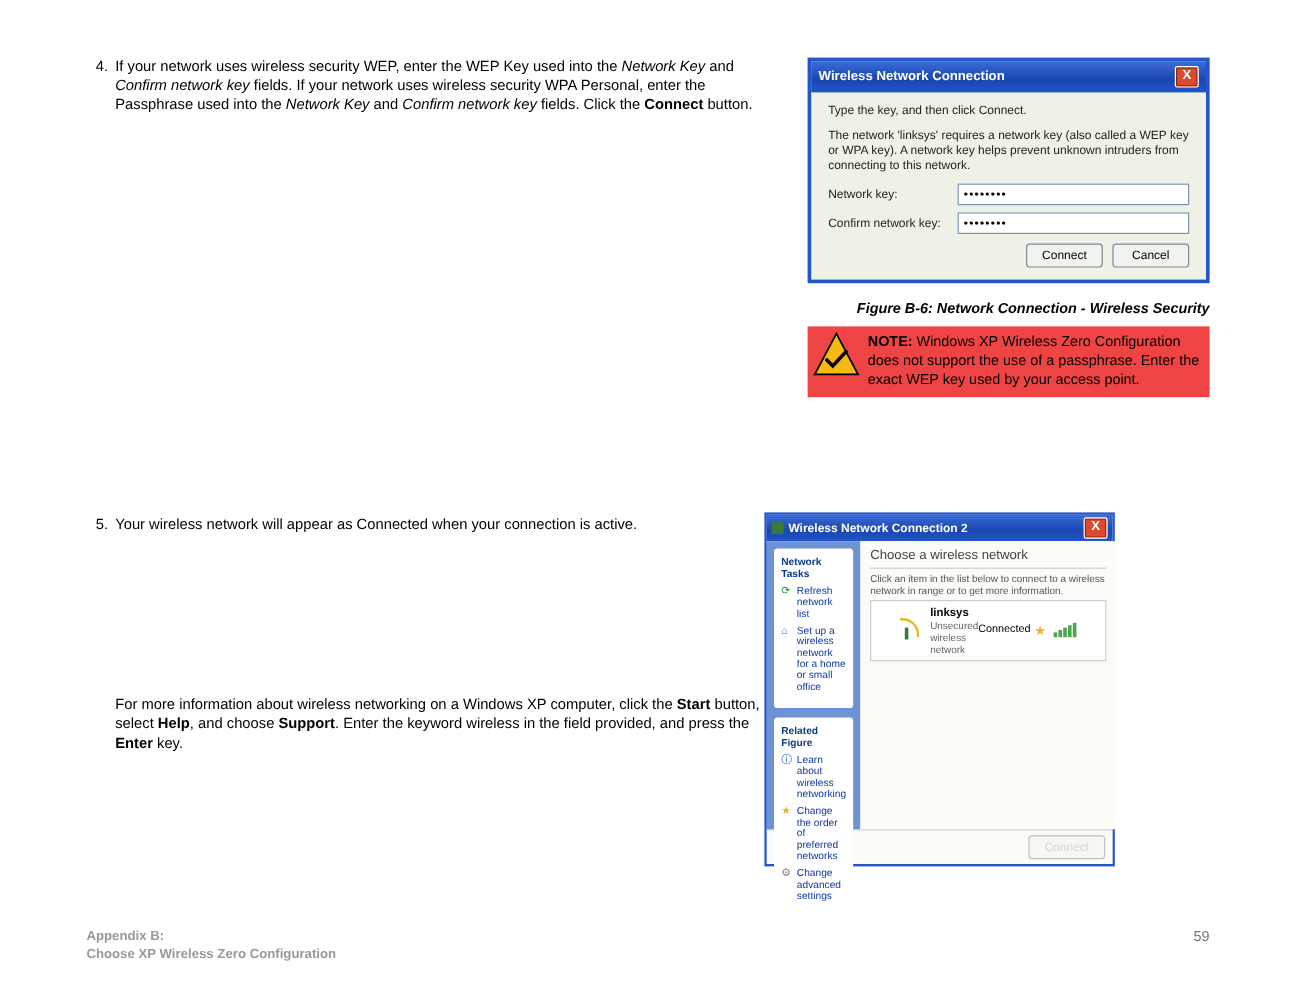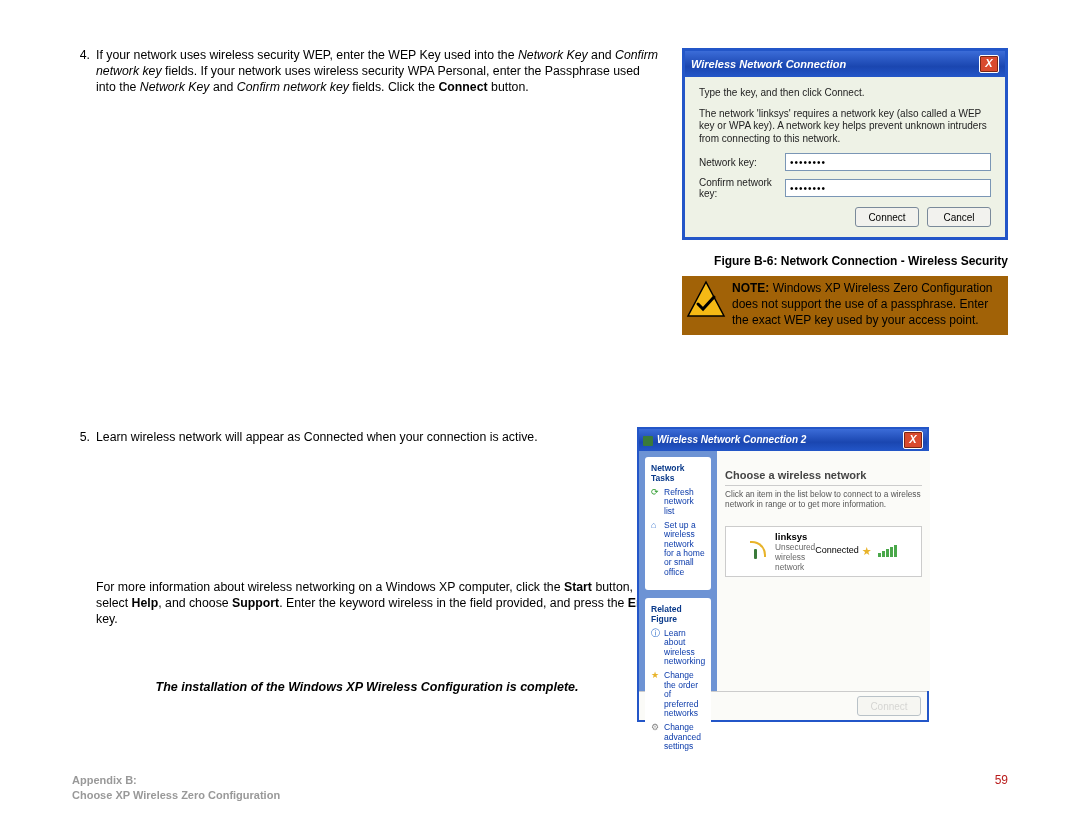--- a/index.html
+++ b/index.html
@@ -76,21 +76,20 @@
   }
   .dlg-title {
     background: linear-gradient(#3b6cd8, #1a46b0 60%, #2356c8);
     color: #fff;
     font-weight: bold;
     font-size: 11px;
     padding: 4px 6px;
     display: flex;
     justify-content: space-between;
     align-items: center;
-    font-style: italic;
   }
   .close-btn {
     width: 18px;
     height: 16px;
     background: #d94a2e;
     border: 1px solid #fff;
     border-radius: 2px;
     color: #fff;
     font-weight: bold;
     font-size: 11px;
@@ -98,21 +97,21 @@
     line-height: 14px;
     box-shadow: 0 0 0 1px #7a2715 inset;
   }
   .dlg1-body { padding: 10px 14px 10px 14px; }
   .dlg1-body p { margin: 0 0 8px 0; line-height: 1.25; }
   .fld-row {
     display: flex;
     align-items: center;
     margin-bottom: 6px;
   }
-  .fld-label { width: 86px; font-size: 10px; }
+  .fld-label { width: 108px; font-size: 10px; }
   .fld-input {
     flex: 1;
     border: 1px solid #7a96b5;
     background: #fff;
     height: 16px;
     font-size: 10px;
     padding: 0 4px;
     letter-spacing: 1px;
   }
   .btn-row {
@@ -127,24 +126,25 @@
     font-size: 10px;
     background: #f2f2ee;
     border: 1px solid #7a8a9a;
     border-radius: 3px;
   }
   .fig-caption {
     font-size: 12px;
     font-weight: bold;
     text-align: right;
     margin: 14px 0 8px 0;
+    font-style: italic;
   }
   
   .note-box {
-    background: #a16207;
+    background: #ef4444;
     font-size: 12px;
     line-height: 1.35;
     display: flex;
     align-items: flex-start;
     padding: 4px 6px 6px 4px;
   }
   .note-icon {
     width: 40px; height: 40px;
     flex: 0 0 40px;
     margin-right: 6px;
@@ -186,31 +186,31 @@
     color: #0a3aaa;
     line-height: 1.1;
   }
   .sidebar .task .ti { width:10px; flex:0 0 10px; margin-right:3px; font-size:9px; }
   .main-pane {
     flex: 1;
     background: #fbfbf8;
     padding: 6px 8px;
   }
   .main-pane h4 {
-    margin: 12px 0 4px 0;
+    margin: 0 0 4px 0;
     font-size: 11px;
-    font-weight: bold;
+    font-weight: normal;
     color: #444;
   }
   .hr { border-top:1px solid #ccc; margin: 2px 0 4px 0; }
   .instr { font-size: 8.3px; color:#555; line-height:1.2; }
   .net-item {
     border: 1px solid #ccc;
     background: #fff;
-    margin-top: 16px;
+    margin-top: 2px;
     padding: 4px 24px;
     display: flex;
     align-items: center;
     font-size: 9px;
   }
   .radio-icon {
     width: 20px; height:20px;
     margin-right: 5px;
     position: relative;
   }
@@ -236,21 +236,21 @@
   }
   .footer-row .xp-btn { opacity:.5; }
   
   .page-footer {
     position: absolute;
     left: 72px; right: 72px; bottom: 32px;
     display: flex; justify-content: space-between;
     font-size: 11px; color: #999;
   }
   .page-footer .l { font-weight: bold; line-height:1.3; }
-  .page-footer .r { font-size:12px; color:#b91c1c;text-align:center; }
+  .page-footer .r { font-size:12px; color:#737373;text-align:center; }
 </style>
 </head>
 <body>
 
 <div class="page">
 
   <div class="two-col">
     <div class="left">
       <ol class="manual">
         <li>
@@ -259,31 +259,30 @@
             <span>If your network uses wireless security WEP, enter the WEP Key used into the </span><span class="i">Network Key</span><span> and </span><span class="i">Confirm network key</span><span> fields. If your network uses wireless security WPA Personal, enter the Passphrase used into the </span><span class="i">Network Key</span><span> and </span><span class="i">Confirm network key</span><span> fields. Click the </span><span class="b">Connect</span><span> button.</span>
           </span>
         </li>
       </ol>
 
       <div class="gap1"></div>
 
       <ol class="manual">
         <li>
           <span class="num">5.</span>
-          <span>Learn wireless network will appear as Connected when your connection is active.</span>
+          <span>Your wireless network will appear as Connected when your connection is active.</span>
         </li>
       </ol>
 
       <div style="height:120px"></div>
 
       <div class="more-info">
         <span>For more information about wireless networking on a Windows XP computer, click the </span><span class="b">Start</span><span> button, select </span><span class="b">Help</span><span>, and choose </span><span class="b">Support</span><span>. Enter the keyword wireless in the field provided, and press the </span><span class="b">Enter</span><span> key.</span>
       </div>
 
-      <div class="complete">The installation of the Windows XP Wireless Configuration is complete.</div>
     </div>
 
     <div class="right">
 
       <div class="dlg1">
         <div class="dlg-title">
           <span>Wireless Network Connection</span>
           <div class="close-btn">X</div>
         </div>
         <div class="dlg1-body">

